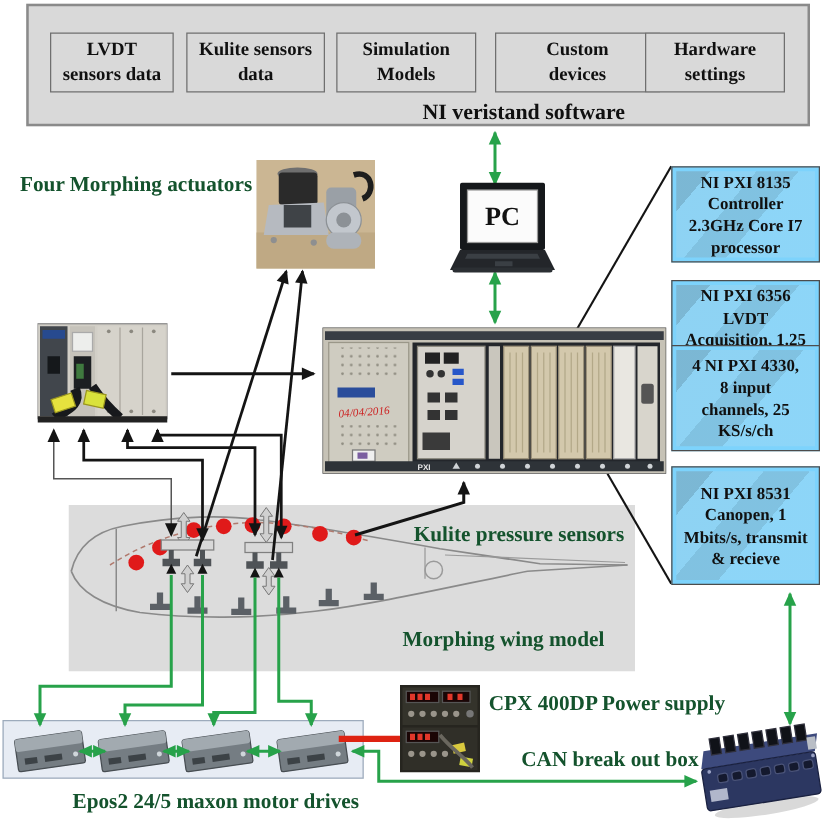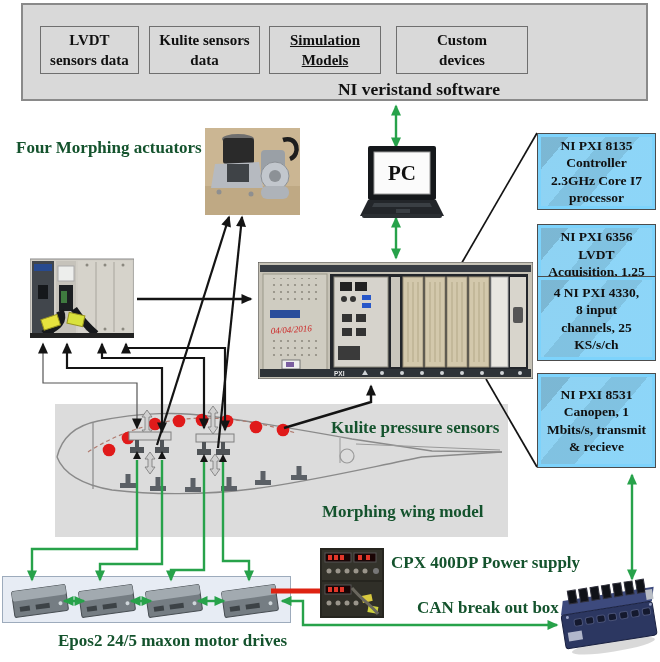--- a/index.html
+++ b/index.html
@@ -171,24 +171,26 @@
     </g>
 
     <path d="M271,591 L321,591" stroke="#de2312" stroke-width="5" fill="none"></path>
   </svg>
 
   <div id="sw-panel">
     <div class="swbox" style="left:17px;width:99px;">LVDT
 sensors data</div>
     <div class="swbox" style="left:126px;width:111px;">Kulite sensors
 data</div>
-    <div class="swbox" style="left:246px;width:112px;text-decoration:underline;">Simulation
+    <div class="swbox" style="left:246px;width:112px;">Simulation
 Models</div>
     <div class="swbox" style="left:373px;width:132px;">Custom
 devices</div>
+    <div class="swbox" style="left:493px;width:112px;">Hardware
+settings</div>
     <div id="sw-title">NI veristand software</div>
   </div>
 
   <div class="pxibox" style="top:133px;height:77px;">
     <div class="modart"></div>
     <span>NI PXI 8135
 Controller
 2.3GHz Core I7
 processor</span>
   </div>

